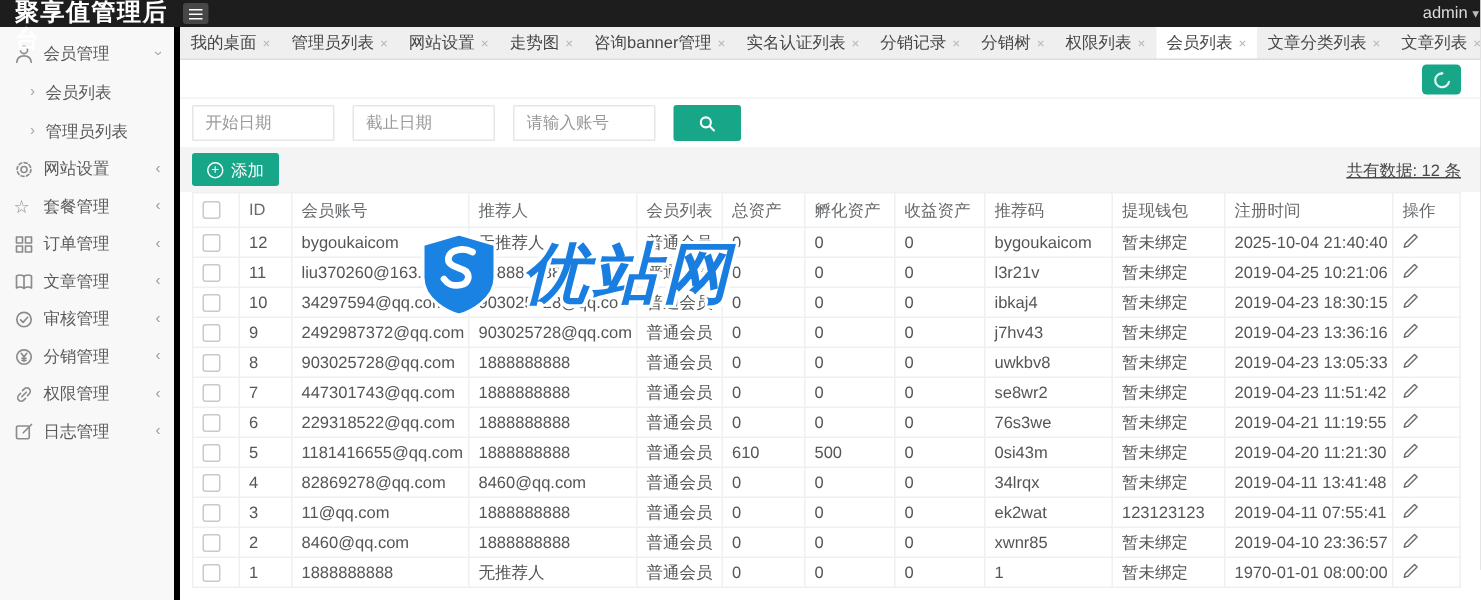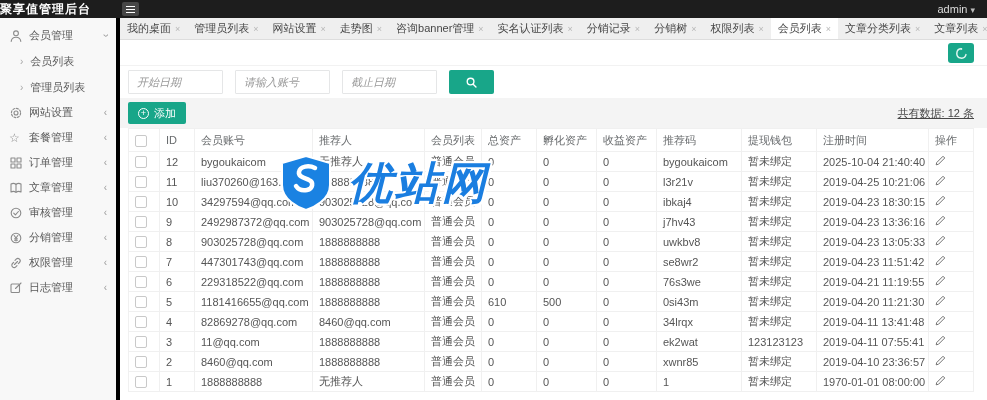--- a/index.html
+++ b/index.html
@@ -3,25 +3,25 @@
 <meta charset="utf-8">
 <style>
   * { margin:0; padding:0; box-sizing:border-box; }
   html,body { width:987px; height:400px; overflow:hidden; background:#fff;
     font-family:"Liberation Sans","DejaVu Sans",sans-serif; }
   .stage { position:relative; width:987px; height:400px; }
 
   
   .topbar { position:absolute; left:0; top:0; width:987px; height:18px; background:#1d1d1d; z-index:5; }
   .logo { position:absolute; left:0; top:0; width:120px; height:18px; line-height:18px;
-    color:#fff; font-size:12px; font-weight:bold; letter-spacing:1px; }
+    padding-left:10px; color:#fff; font-size:16px; font-weight:bold; letter-spacing:1px; }
   .hamburger { position:absolute; left:122px; top:2px; width:17px; height:14px; background:#474747;
     border-radius:2px; display:flex; flex-direction:column; justify-content:center; align-items:center; gap:2px; cursor:pointer; }
   .hamburger i { display:block; width:9px; height:1px; background:#fff; }
-  .admin { position:absolute; right:12px; top:0; height:18px; line-height:18px; color:#dcdcdc;
+  .admin { position:absolute; right:1px; top:0; height:18px; line-height:18px; color:#dcdcdc;
     font-size:11px; cursor:pointer; }
   .admin .caret { font-size:9px; color:#bbb; margin-left:3px; }
 
   
   .sidebar { position:absolute; left:0; top:18px; width:120px; height:382px; background:#f8f8f8;
     border-right:4px solid #000000; font-size:11px; color:#5a5a5a; padding-top:5px; }
   .side-item { height:25px; display:flex; align-items:center; padding:0 9px; cursor:pointer; }
   .side-item .ic { width:15px; height:14px; display:flex; align-items:center; }
   .side-item .lbl { flex:1; margin-left:5px; }
   .chev { color:#9c9c9c; font-size:10px; }
@@ -38,21 +38,21 @@
   .tab { display:flex; align-items:center; padding:0 7px; cursor:pointer; }
   .tab .x { color:#b8b8b8; margin-left:4px; font-size:9px; }
   .tab.active { background:#fff; }
 
   .toolbar { height:26px; background:#fff; position:relative; border-bottom:1px solid #f2f2f2; }
   .refresh-btn { position:absolute; right:13px; top:3px; width:26px; height:20px; background:#18a689;
     border:none; border-radius:3px; display:flex; align-items:center; justify-content:center; cursor:pointer; }
 
   .searchrow { height:32px; background:#fff; display:flex; align-items:center; padding-left:8px; gap:12px; }
   .sinput { width:95px; height:24px; border:1px solid #e5e6e7; font-size:11px; padding:0 8px; color:#555;
-    outline:none; border-radius:1px;font-style:italic; }
+    outline:none; border-radius:1px; }
   .sinput::placeholder { color:#999; }
   .search-btn { width:45px; height:24px; background:#18a689; border:none; border-radius:2px;
     display:flex; align-items:center; justify-content:center; cursor:pointer; }
 
   .band { height:30px; background:#f4f4f4; display:flex; align-items:center; justify-content:space-between;
     padding:0 13px 0 8px; }
   .add-btn { height:22px; background:#18a689; color:#fff; font-size:11px; border:none; border-radius:2px;
     padding:0 10px; display:flex; align-items:center; gap:5px; cursor:pointer; }
   .add-btn .plus { width:11px; height:11px; border:1px solid #fff; border-radius:50%;
     font-size:9px; line-height:9px; text-align:center; }
@@ -266,22 +266,22 @@
       <button class="refresh-btn">
         <svg width="13" height="13" viewBox="0 0 14 14">
             <path d="M11.8 8.2A5 5 0 116.8 2" fill="none" stroke="#dff5ef" stroke-width="1.6" stroke-linecap="round"></path>
             <path d="M6.2 0.8l2 1.3-2 1.3z" fill="#dff5ef"></path>
           </svg>
       </button>
     </div>
 
     <div class="searchrow">
       <input class="sinput" placeholder="开始日期" style="">
+      <input class="sinput" placeholder="截止日期" style="">
       <input class="sinput" placeholder="请输入账号" style="">
-      <input class="sinput" placeholder="截止日期" style="">
       <button class="search-btn">
         <svg width="13" height="13" viewBox="0 0 14 14">
             <circle cx="6" cy="6" r="3.6" fill="none" stroke="#fff" stroke-width="1.5"></circle>
             <path d="M8.8 8.8l3 3" stroke="#fff" stroke-width="1.5" stroke-linecap="round"></path>
           </svg>
       </button>
     </div>
 
     <div class="band">
       <button class="add-btn">

